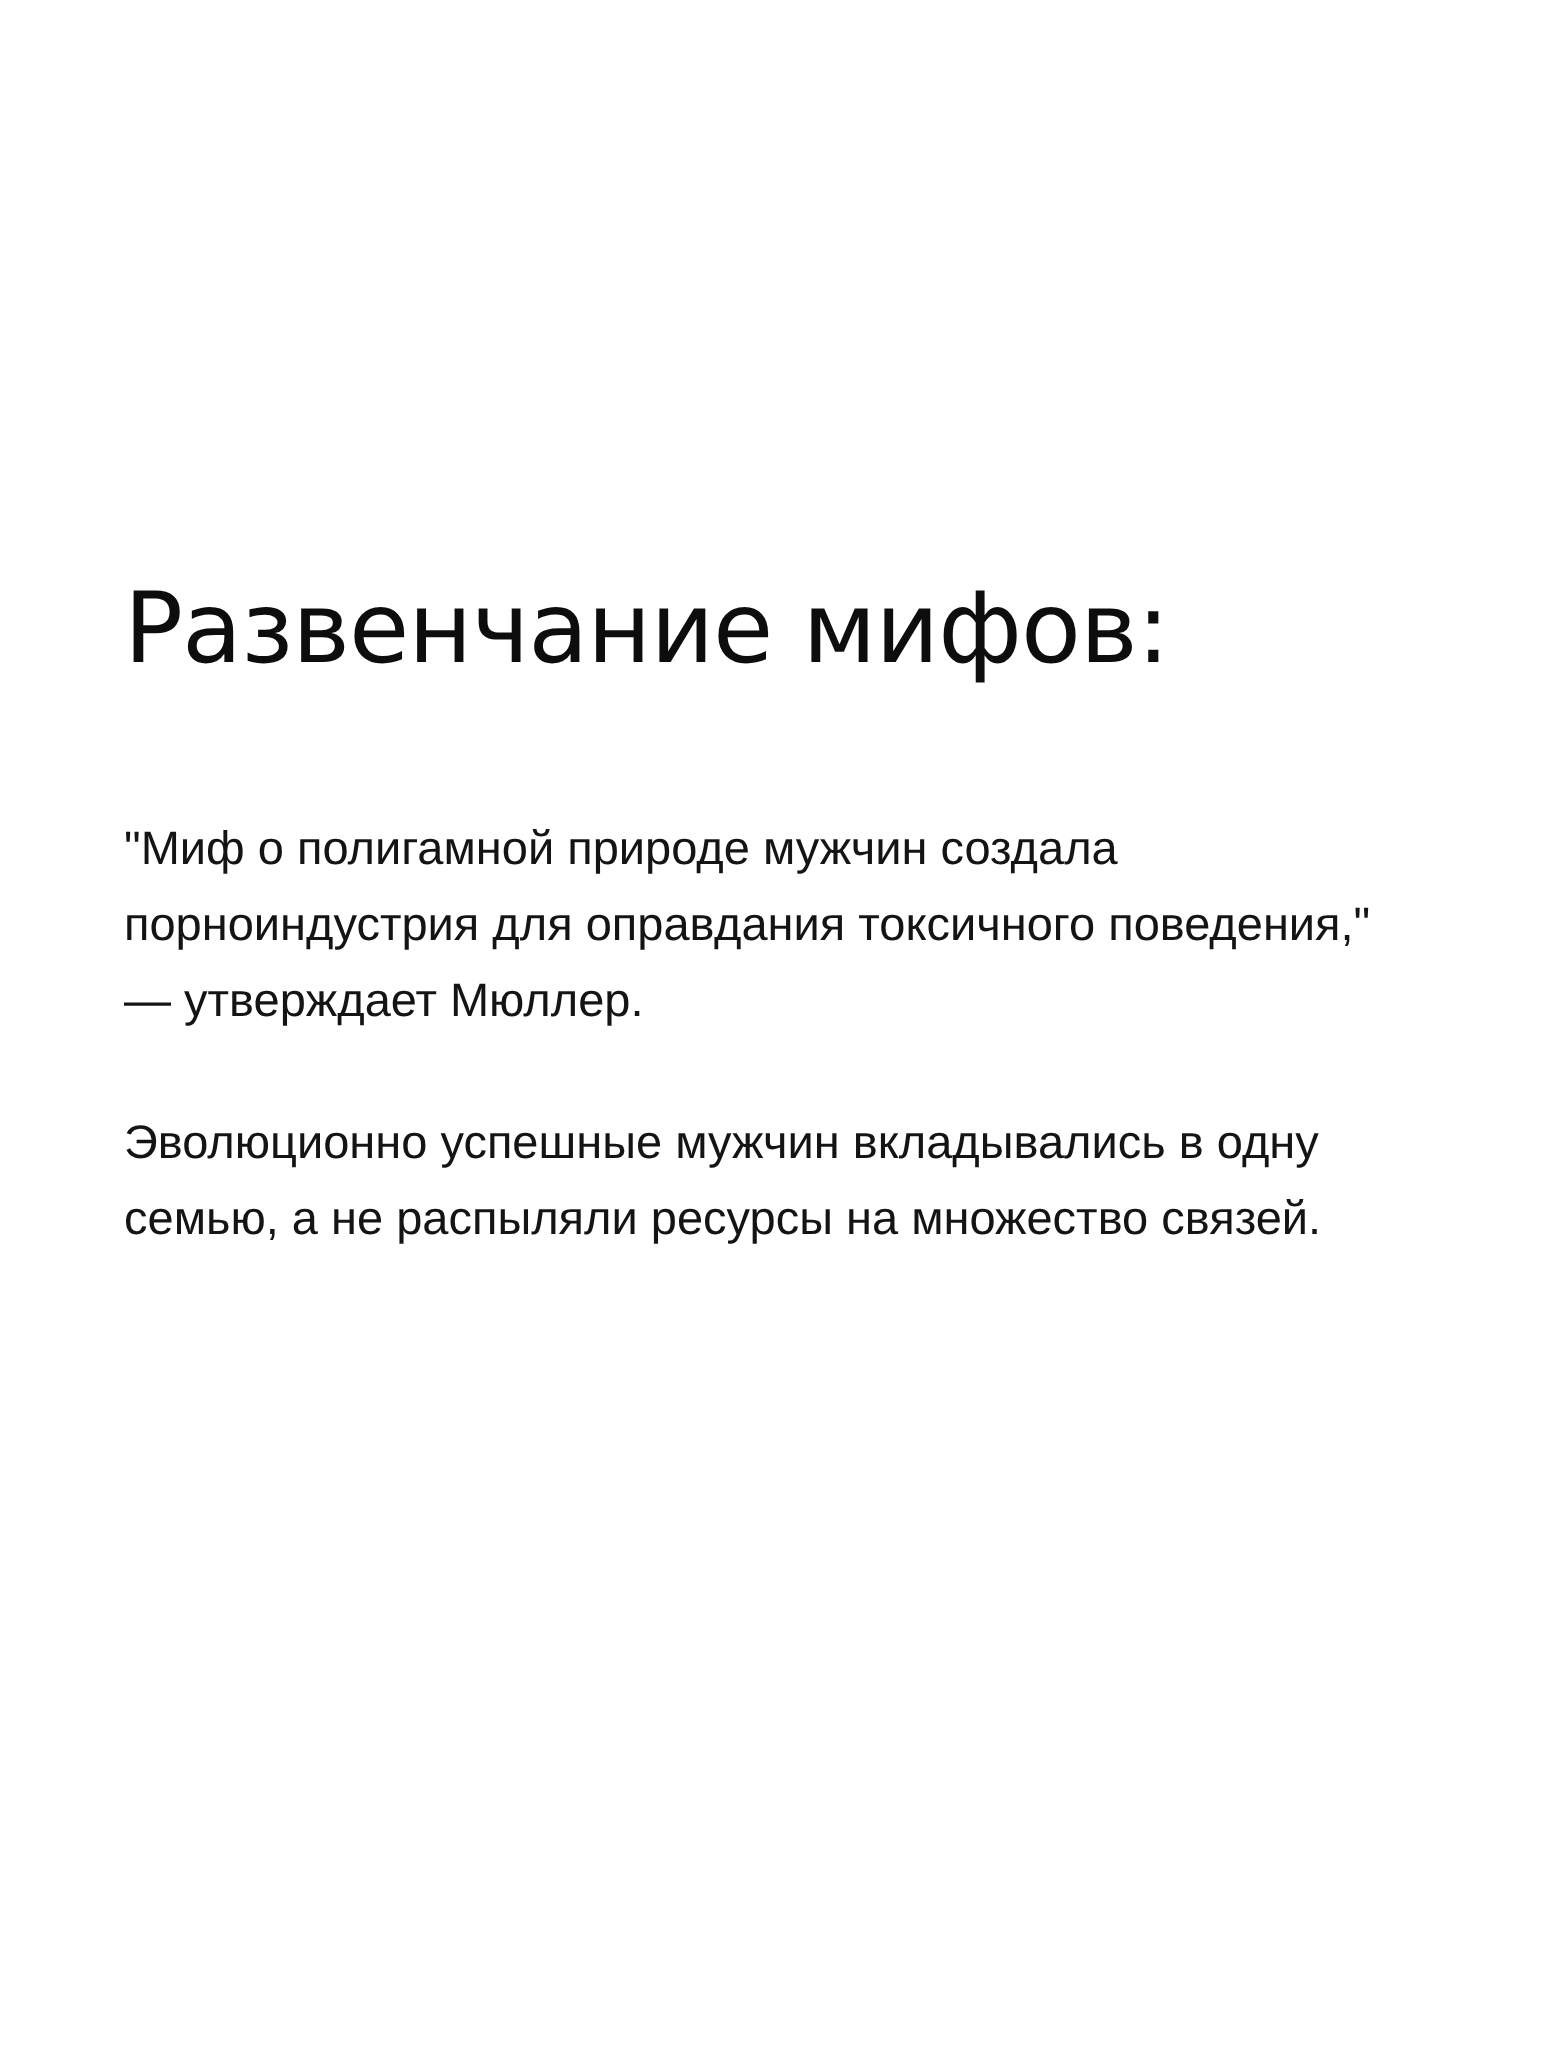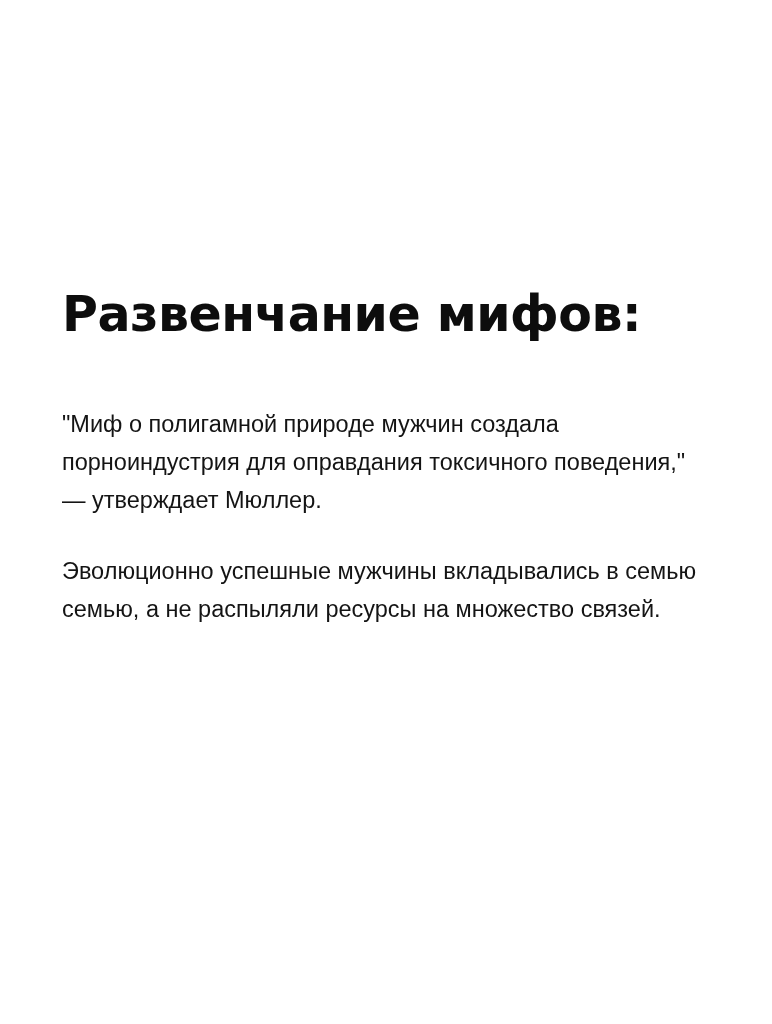--- a/index.html
+++ b/index.html
@@ -24,21 +24,21 @@
     display: flex;
     flex-direction: column;
     justify-content: flex-start;
   }
   .content {
     margin-top: 288px;
   }
   .headline {
     font-size: 49px;
     line-height: 1.12;
-    font-weight: 700;
+    font-weight: 400;
     letter-spacing: -0.5px;
     color: #0d0d0d;
     margin: 0 0 62px 0;
     font-family: "DejaVu Sans", sans-serif;
   }
   .para {
     font-size: 23.5px;
     line-height: 1.62;
     font-weight: 400;
     color: #141414;
@@ -50,15 +50,15 @@
     margin-bottom: 0;
   }
 </style>
 </head>
 <body>
 
 <div class="slide">
   <div class="content">
     <h1 class="headline">Развенчание мифов:</h1>
     <p class="para">"Миф о полигамной природе мужчин создала порноиндустрия для оправдания токсичного поведения," — утверждает Мюллер.</p>
-    <p class="para">Эволюционно успешные мужчины вкладывались в семью семью, а не распыляли ресурсы на множество связей.</p>
+    <p class="para">Эволюционно успешные мужчин вкладывались в одну семью, а не распыляли ресурсы на множество связей.</p>
   </div>
 </div>
 
 </body></html>

